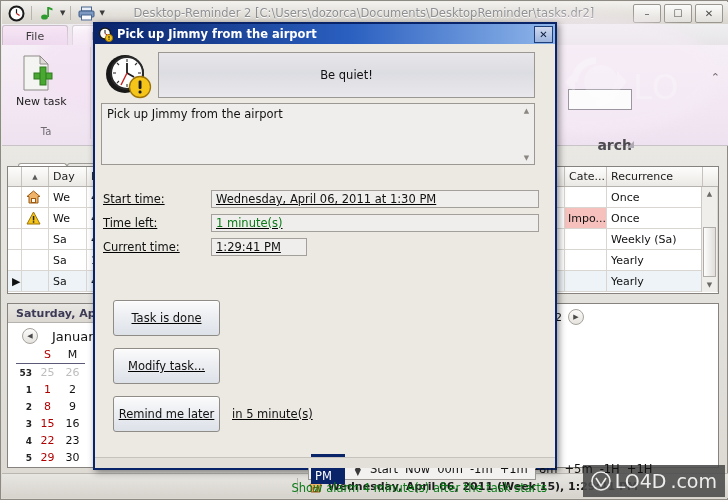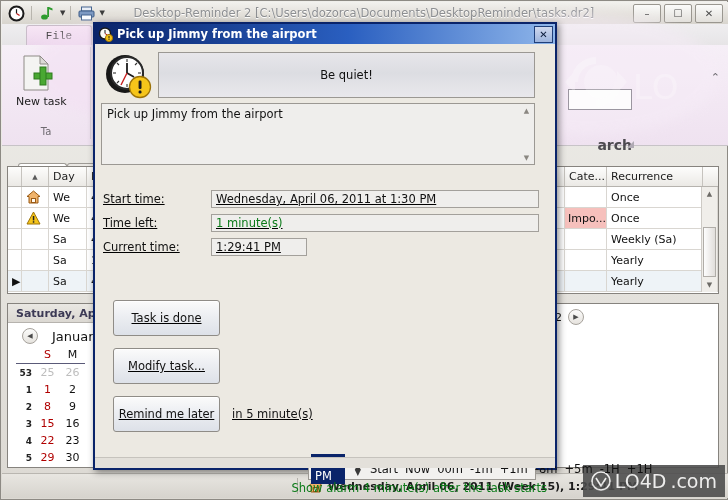--- a/index.html
+++ b/index.html
@@ -41,24 +41,24 @@
     font-size:10px;color:#4a4a4a;
   }
 
   
   .ribbonstrip{
     position:absolute;left:1px;top:23px;width:726px;height:22px;
     background:linear-gradient(#efeef0,#e6e4e6);
     display:flex;align-items:flex-end;
   }
   .tabfile{
-    margin-left:24px;width:64px;height:20px;
+    margin-left:0;width:64px;height:20px;
     background:linear-gradient(#f7e6f5,#ecd6ec);
     border:1px solid #c9bcc9;border-bottom:none;border-radius:3px 3px 0 0;
-    display:flex;align-items:center;justify-content:center;color:#3c3c3c;font-family:Liberation Mono, monospace;
+    display:flex;align-items:center;justify-content:center;color:#3c3c3c;
   }
   .tabhome{
     margin-left:4px;width:52px;height:20px;
     background:linear-gradient(#ffffff,#f6f4f6);
     border:1px solid #cfcbd2;border-bottom:none;border-radius:3px 3px 0 0;
     display:flex;align-items:center;justify-content:center;color:#2b2b2b;
   }
   .ribbonbody{
     position:absolute;left:1px;top:44px;width:726px;height:100px;
     background:linear-gradient(180deg,#f6eff7 0%,#f3e9f4 45%,#efe2f0 100%);

